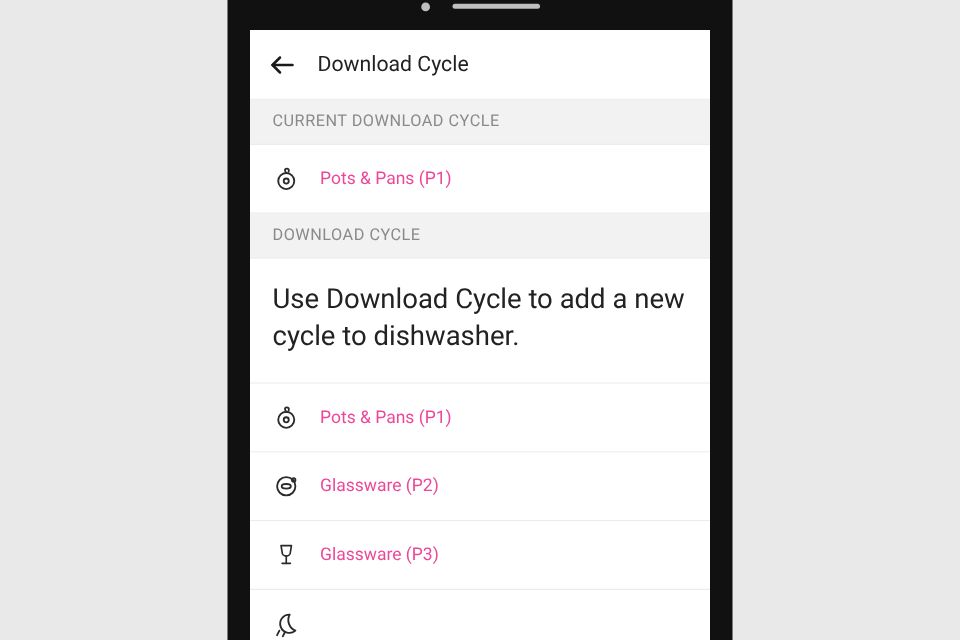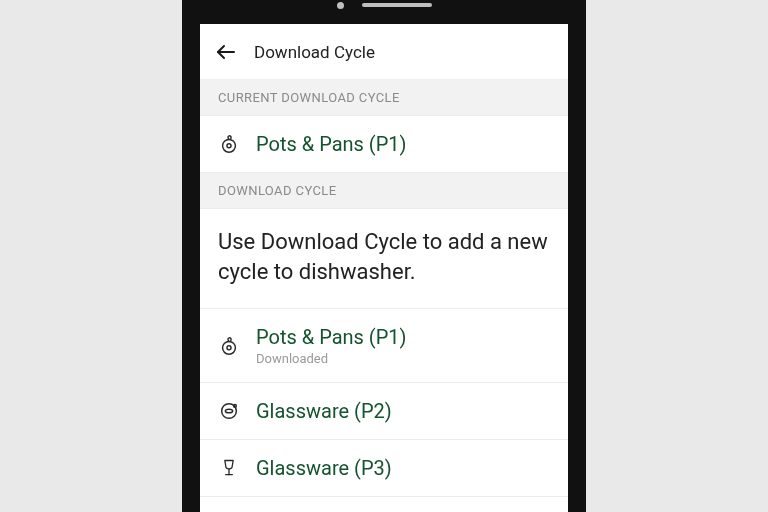--- a/index.html
+++ b/index.html
@@ -82,22 +82,22 @@
     flex-shrink: 0;
     display: flex; align-items: center; justify-content: center;
   }
   .row .icon svg { stroke: #2a2a2a; fill: none; }
   .row-labels {
     display: flex;
     flex-direction: column;
     gap: 2px;
   }
   .row-title {
-    font-size: 20px;
-    color: #14532d;
+    font-size: 14px;
+    color: #ec4899;
   }
   .row-sub {
     font-size: 13px;
     color: #9a9a9a;
   }
   .desc-row {
     padding: 18px 18px 22px 18px;
     border-bottom: 1px solid #ececec;
     font-size: 22px;
     color: #222;
@@ -147,21 +147,20 @@
     <div class="row">
       <span class="icon">
         <svg width="22" height="22" viewBox="0 0 24 24" stroke-width="1.6" stroke-linecap="round" stroke-linejoin="round">
           <circle cx="12" cy="14" r="7"></circle>
           <circle cx="12" cy="14" r="2.2"></circle>
           <path d="M12 7 C 8 2, 16 2, 14 6"></path>
         </svg>
       </span>
       <div class="row-labels">
         <span class="row-title">Pots &amp; Pans (P1)</span>
-        <span class="row-sub">Downloaded</span>
       </div>
     </div>
 
     <div class="row">
       <span class="icon">
         <svg width="22" height="22" viewBox="0 0 24 24" stroke-width="1.6" stroke-linecap="round" stroke-linejoin="round">
           <circle cx="12" cy="12" r="8"></circle>
           <path d="M8 12 a4 2 0 1 0 8 0 a4 2 0 1 0 -8 0"></path>
           <circle cx="18.5" cy="6.5" r="1.5"></circle>
         </svg>

